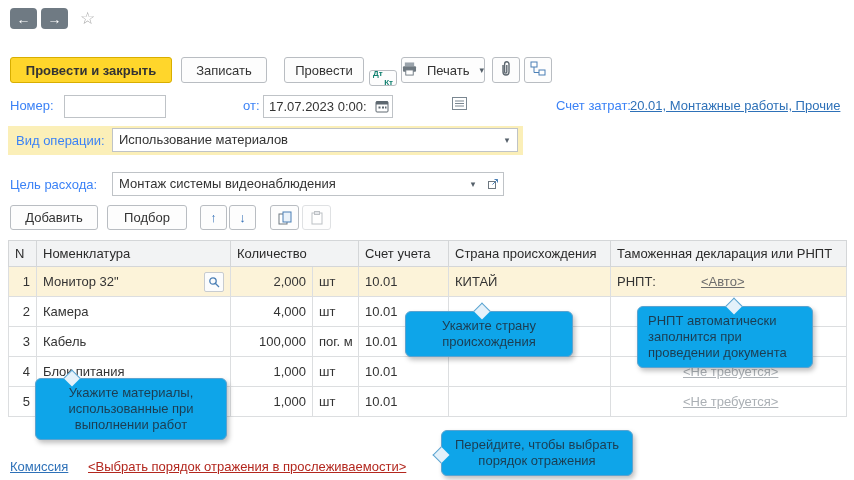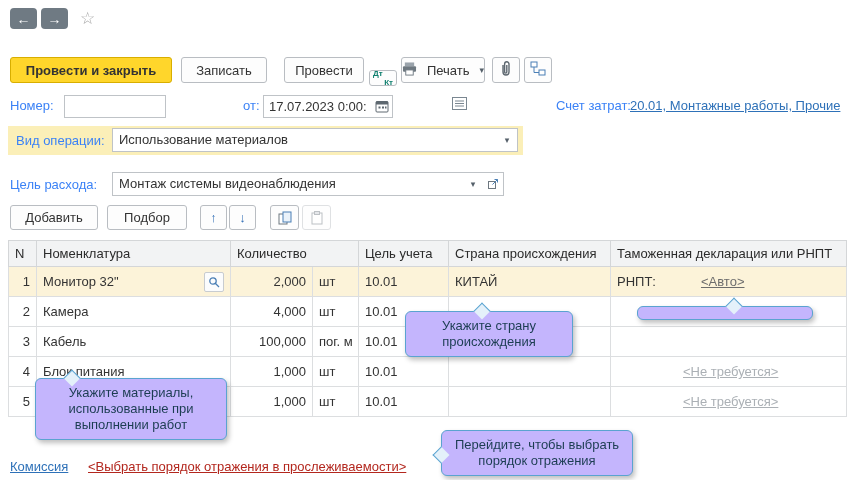--- a/index.html
+++ b/index.html
@@ -66,21 +66,21 @@
   .row-selected td { background:#FCF3D9; }
   .name-cell { display:flex; align-items:center; justify-content:space-between; }
   .cell-btn { width:20px; height:20px; border:1px solid #C8CCD0; background:#FBFCFD; border-radius:2px;
               display:flex; align-items:center; justify-content:center; padding:0; cursor:pointer; }
 
   
   .ft-commission { position:absolute; left:10px; top:459px; }
   .ft-trace { position:absolute; left:88px; top:459px; }
 
   
-  .hint { position:absolute; background:#c4b5fd; border:1px solid #5AA3D0; border-radius:6px;
+  .hint { position:absolute; background:#0ea5e9; border:1px solid #5AA3D0; border-radius:6px;
           padding:6px 10px; color:#1C3D52; box-shadow:2px 3px 5px rgba(0,0,0,.25);
           font-size:13px; line-height:16px; z-index:5; text-align:center; }
   .hint-left { text-align:left; }
   .tail { position:absolute; width:12px; height:12px; background:#E4F1FA; }
   .tail-top  { top:-7px; border-left:1px solid #5AA3D0; border-top:1px solid #5AA3D0; transform:rotate(45deg); }
   .tail-side { left:-7px; border-left:1px solid #5AA3D0; border-bottom:1px solid #5AA3D0; transform:rotate(45deg); }
 
   .hint-country   { left:405px; top:311px; width:168px; }
   .hint-rnpt      { left:637px; top:306px; width:176px; }
   .hint-materials { left:35px;  top:378px; width:192px; }
@@ -198,21 +198,21 @@
         <col style="width:46px">
       <col style="width:90px">
         <col style="width:162px">
         <col style="width:236px">
     </colgroup>
     <thead>
       <tr>
         <th>N</th>
         <th>Номенклатура</th>
         <th colspan="2">Количество</th>
-        <th>Цель учета</th>
+        <th>Счет учета</th>
         <th>Страна происхождения</th>
         <th>Таможенная декларация или РНПТ</th>
       </tr>
     </thead>
     <tbody>
       <tr class="row-selected">
         <td class="num">1</td>
         <td>
             <span class="name-cell">
               <span>Монитор 32"</span>
@@ -271,20 +271,21 @@
 
   <span class="link ft-commission">Комиссия</span>
   <span class="link-red ft-trace">&lt;Выбрать порядок отражения в прослеживаемости&gt;</span>
 
   <div class="hint hint-country">
     <div class="tail tail-top" style="left:70px"></div>
     <span>Укажите страну происхождения</span>
   </div>
   <div class="hint hint-rnpt hint-left">
     <div class="tail tail-top" style="left:90px"></div>
+    <span>РНПТ автоматически заполнится при проведении документа</span>
   </div>
   <div class="hint hint-materials">
     <div class="tail tail-top" style="left:30px"></div>
     <span>Укажите материалы, использованные при выполнении работ</span>
   </div>
   <div class="hint hint-order">
     <div class="tail tail-side" style="top:18px"></div>
     <span>Перейдите, чтобы выбрать порядок отражения</span>
   </div>
 

